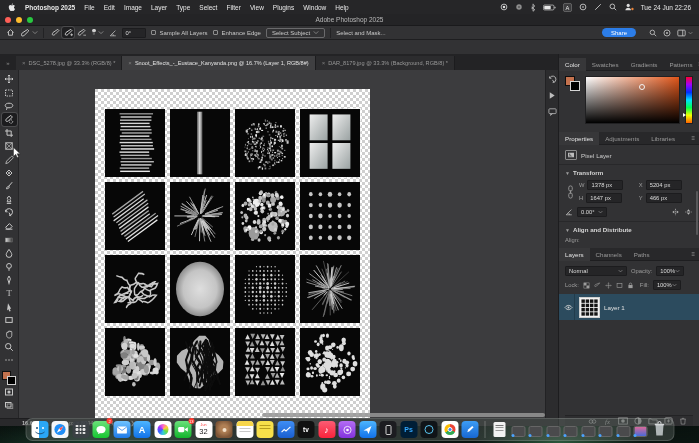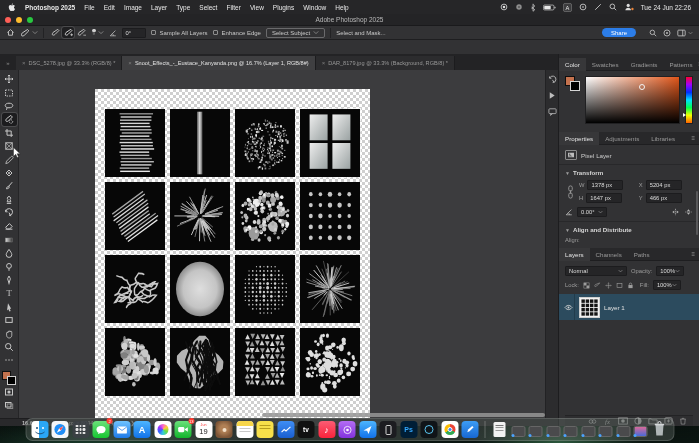--- a/index.html
+++ b/index.html
@@ -2101,21 +2101,21 @@
         <svg width="11" height="7" viewBox="0 0 12 8">
           <rect x=".5" y="1" width="7" height="6" rx="1.5" fill="#fff"></rect>
           <path d="M8 3.8L11.5 1.5v5L8 4.2z" fill="#fff"></path>
         </svg>
       </div>
       <span class="badge">13</span>
     </div>
     <div class="dkapp">
       <div style="width:100%;height:100%;border-radius:4px;background:#fff;display:flex;flex-direction:column;align-items:center;justify-content:center;line-height:1">
         <span style="font-size:3.6px;color:#f33">Jun</span>
-        <span style="font-size:7.5px;color:#222">19</span>
+        <span style="font-size:7.5px;color:#222">32</span>
       </div>
     </div>
     <div class="dkapp">
       <div style="width:100%;height:100%;border-radius:4px;background:radial-gradient(circle at 50% 45%,#b08055 0 28%,#7d5637 70%);display:flex;align-items:center;justify-content:center">
         <span style="width:4px;height:4px;border-radius:50%;background:#f3e0c8"></span>
       </div>
     </div>
     <div class="dkapp">
       <div style="width:100%;height:100%;border-radius:4px;background:#fff;overflow:hidden">
         <div style="height:5px;background:#f7d64a"></div>

